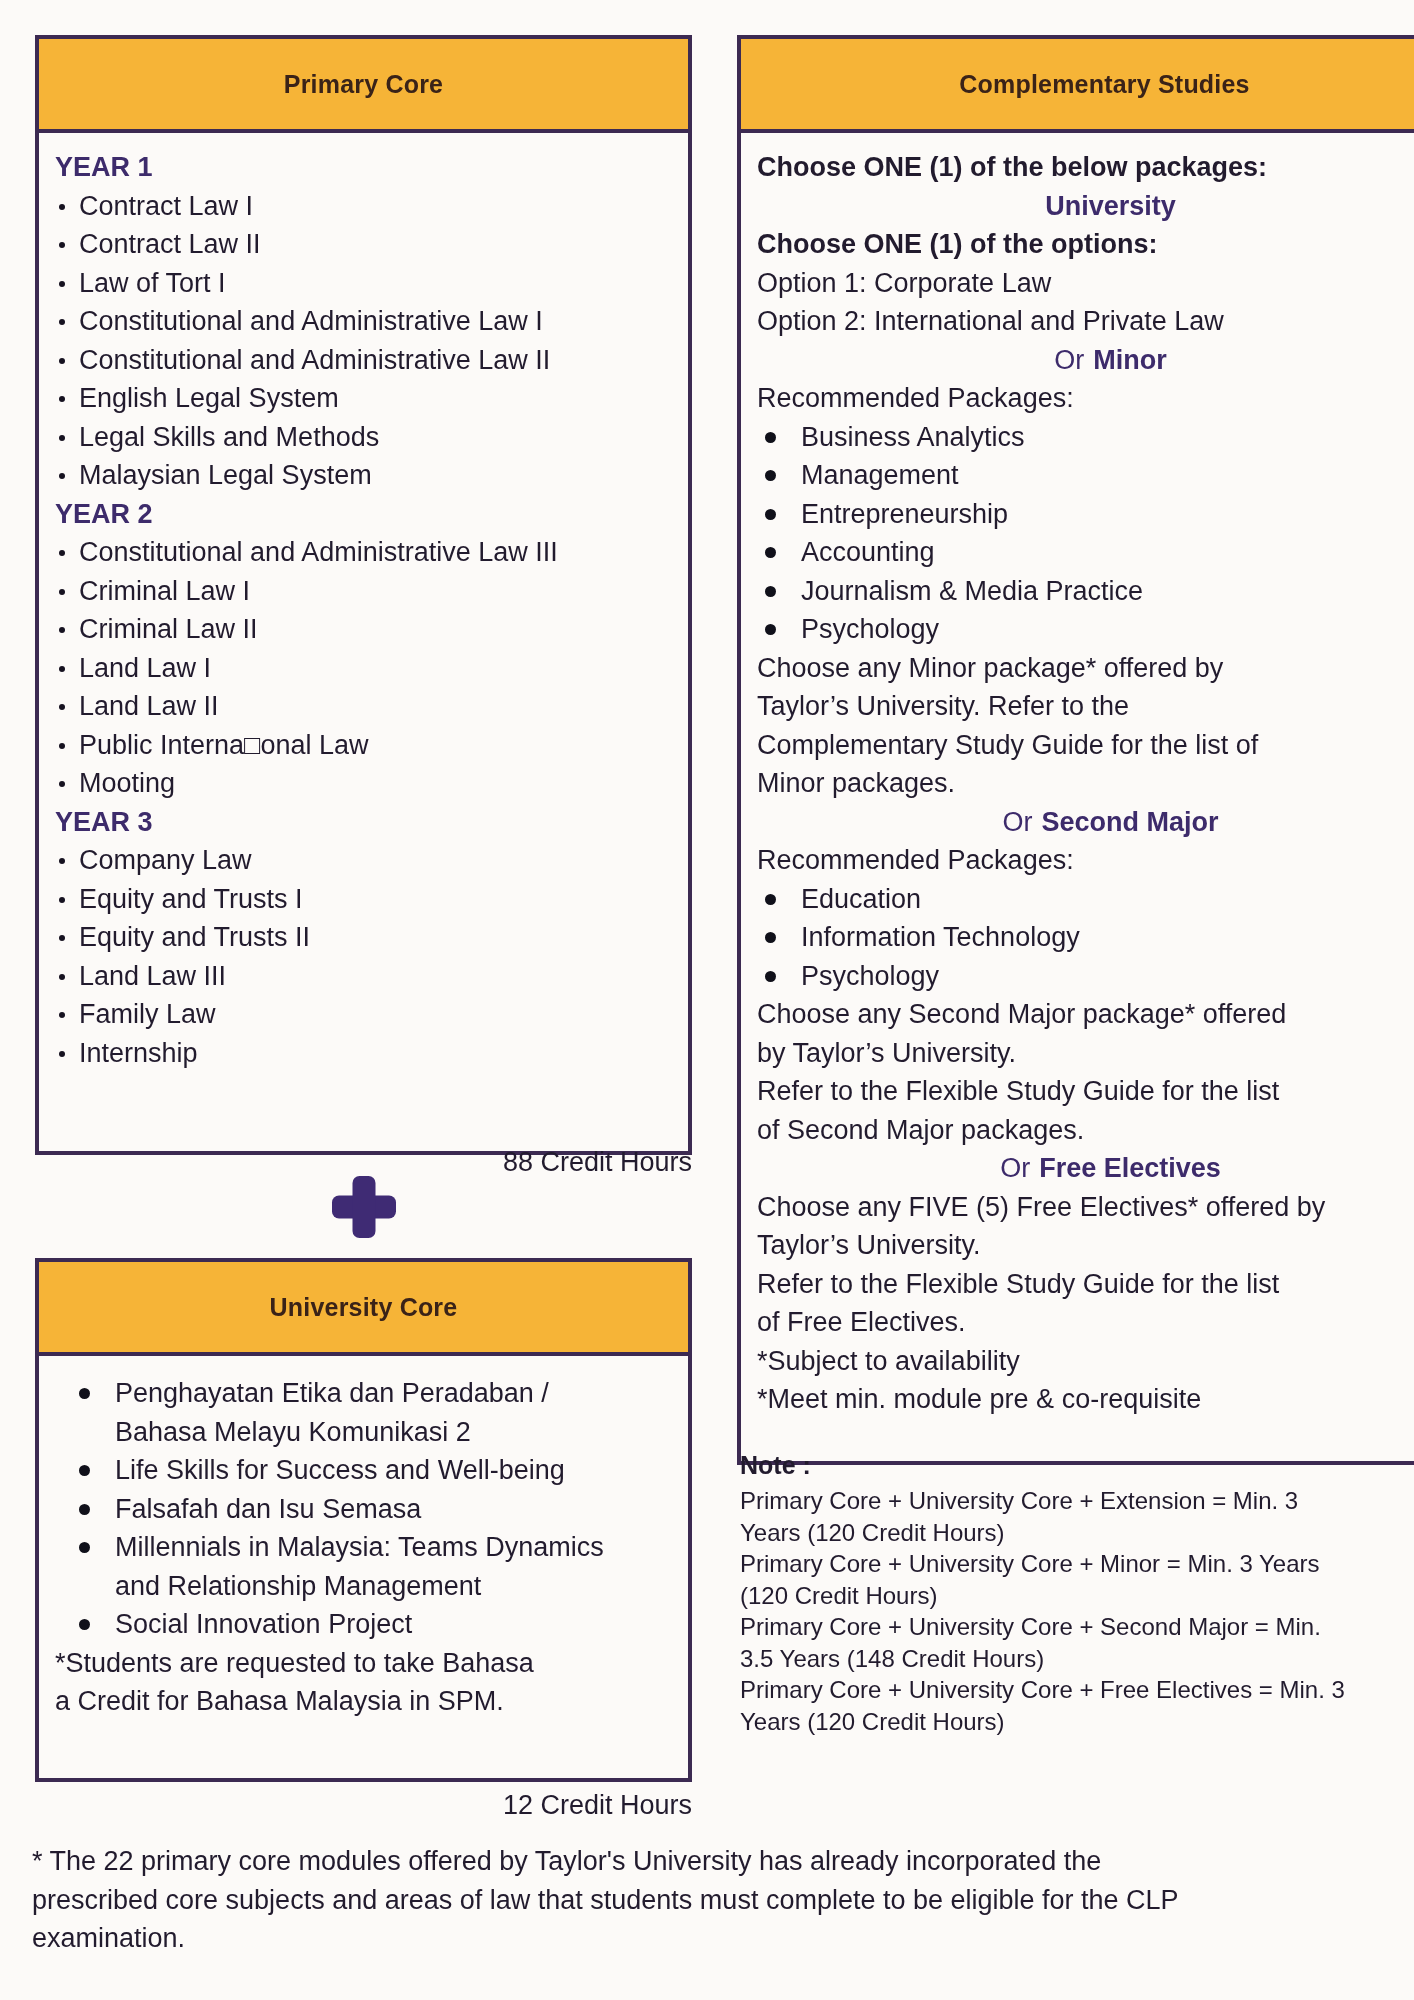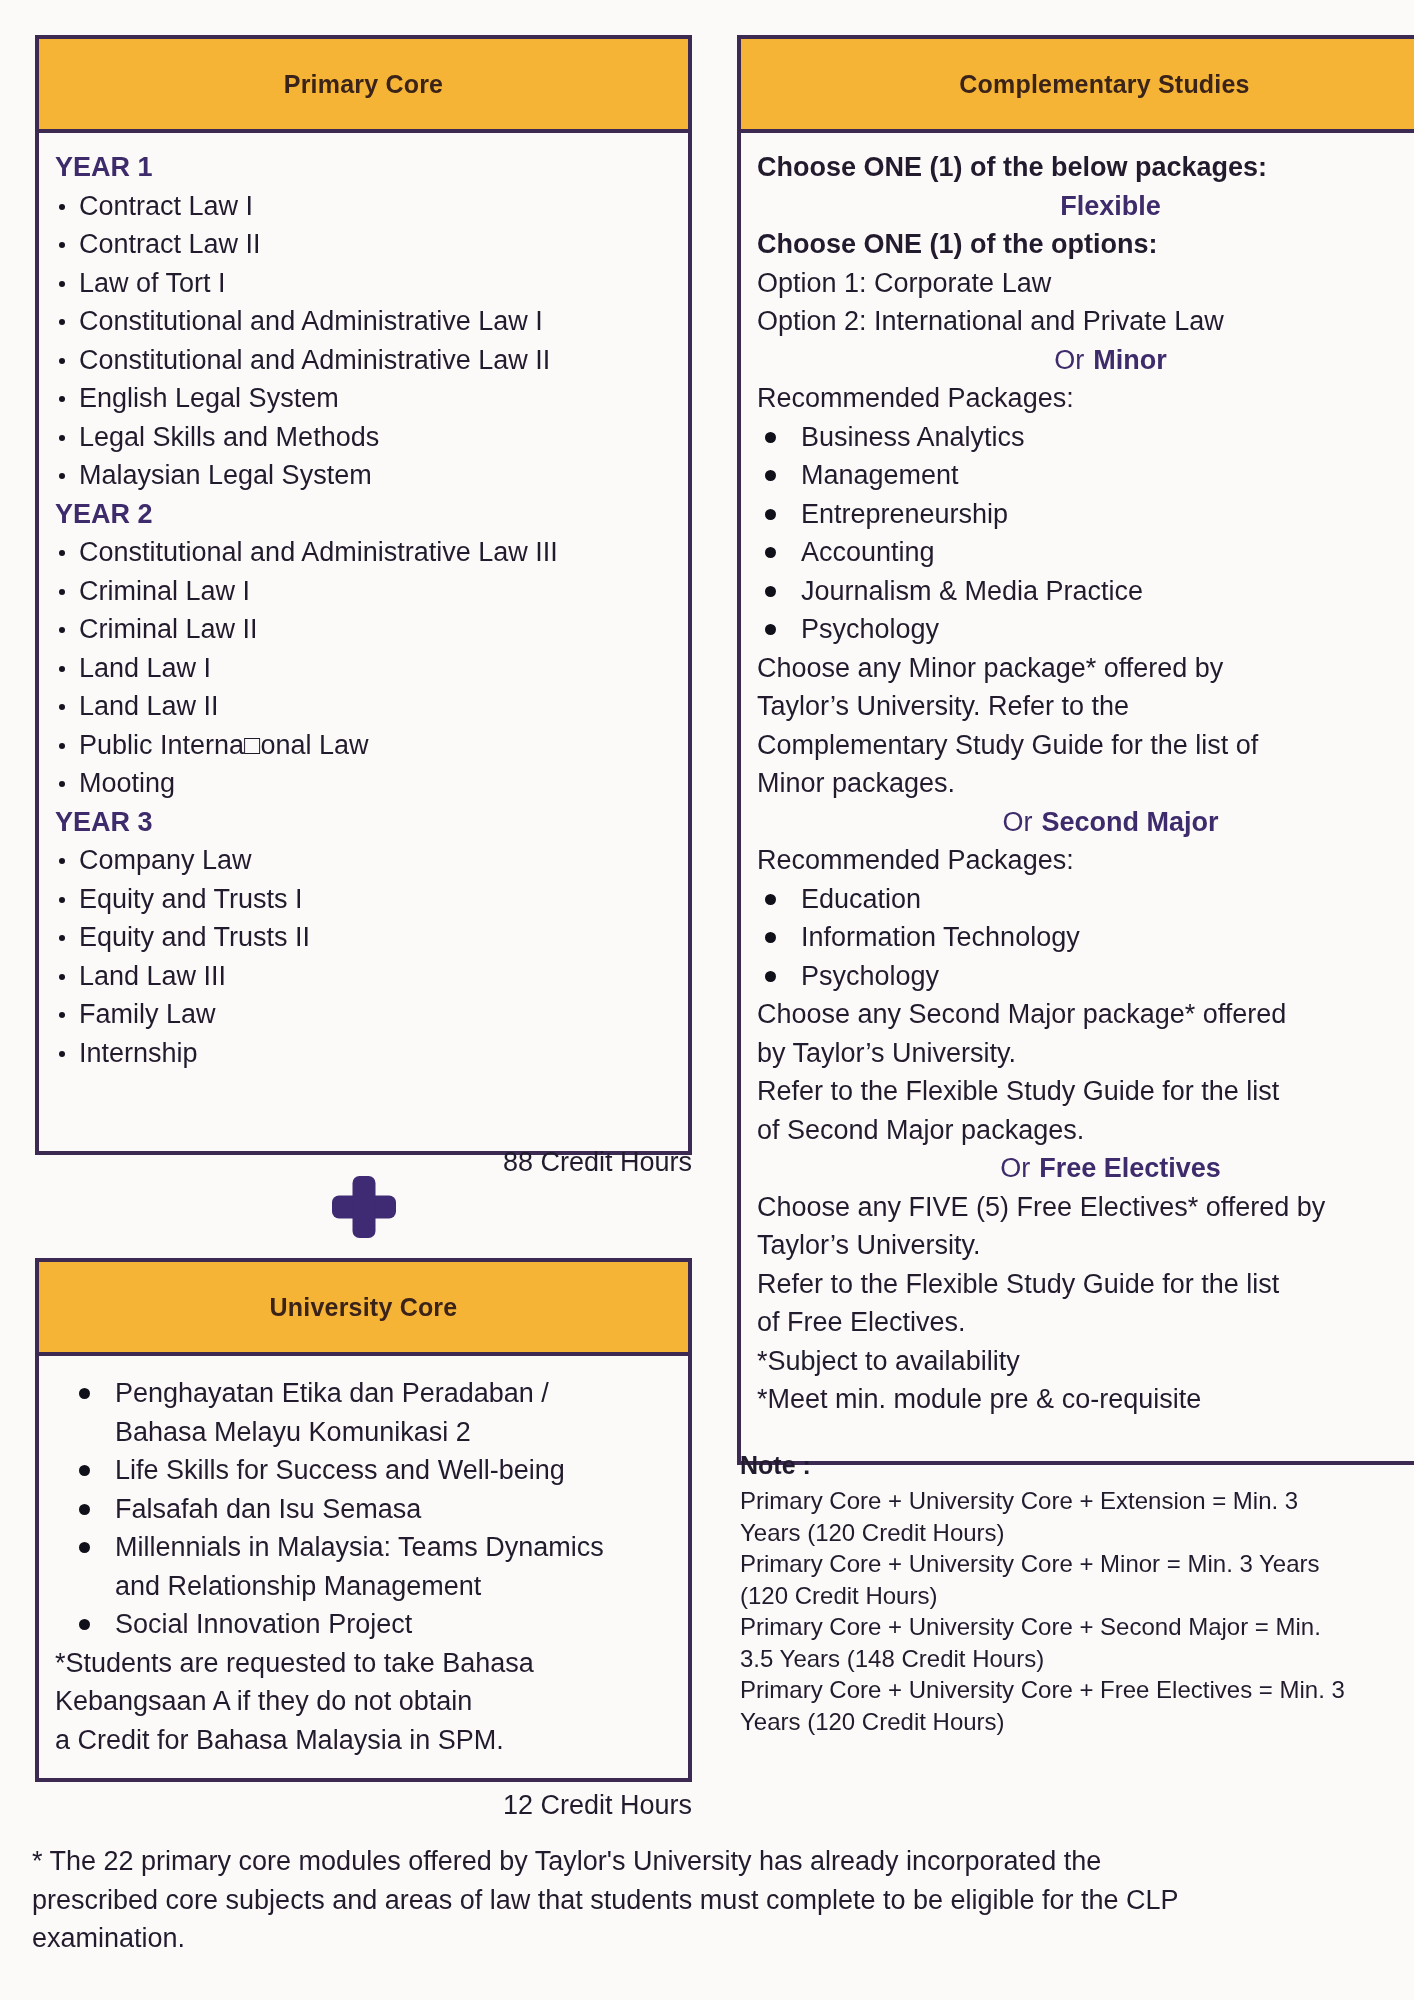--- a/index.html
+++ b/index.html
@@ -196,44 +196,41 @@
         </div>
 
         <div class="row k-bullet">
           <span class="tx">Social Innovation Project</span>
         </div>
 
         <div class="row k-fn">
           <span class="tx">*Students are requested to take Bahasa</span>
         </div>
 
-        <div class="row k-fn">
-          <span class="tx">Kebangsaan A if they do not obtain</span>
-        </div>
 
         <div class="row k-fn">
           <span class="tx">a Credit for Bahasa Malaysia in SPM.</span>
         </div>
       </div>
   </section>
 
   <div class="credit" style="top:1790px;">12 Credit Hours</div>
 
   <section class="box cs" style="left:737px; top:35px; width:735px; height:1430px;">
     <header class="box-head">
       <h2 class="box-title">Complementary Studies</h2>
     </header>
     <div class="box-body" style="padding-right:4px;">
 
         <div class="row k-bold">
           <span class="pre"></span><span class="str"></span><span class="tx">Choose ONE (1) of the below packages:</span>
         </div>
 
         <div class="row k-orline">
-          <span class="pre"></span><span class="str">Flexible</span><span class="tx"></span>
+          <span class="pre"></span><span class="str">University</span><span class="tx"></span>
         </div>
 
         <div class="row k-bold">
           <span class="pre"></span><span class="str"></span><span class="tx">Choose ONE (1) of the options:</span>
         </div>
 
         <div class="row k-plain">
           <span class="pre"></span><span class="str"></span><span class="tx">Option 1: Corporate Law</span>
         </div>
 

